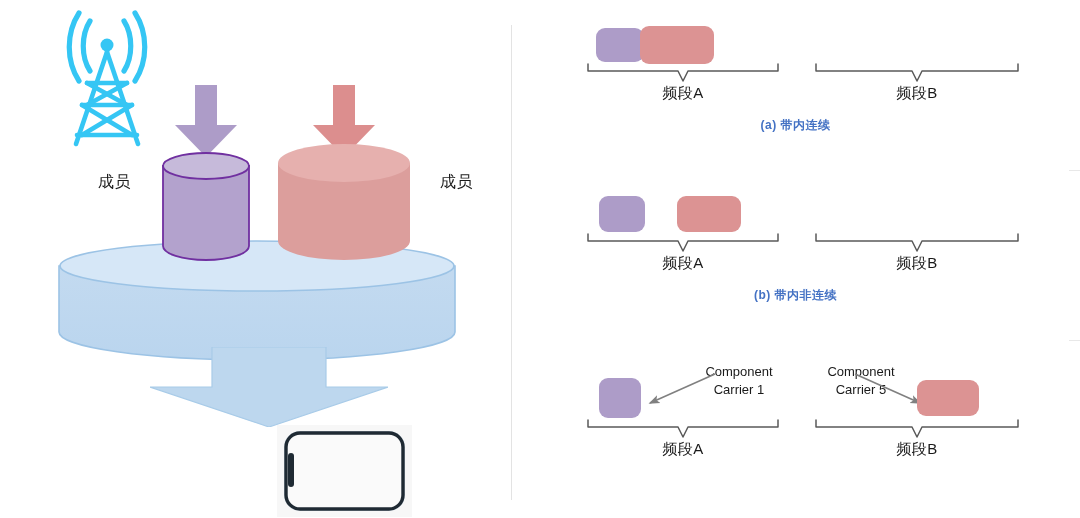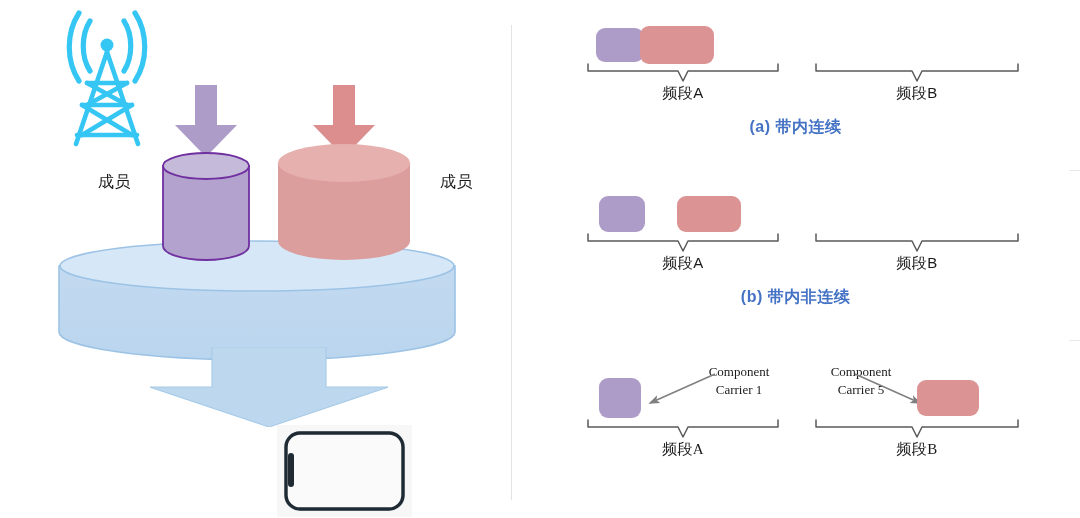--- a/index.html
+++ b/index.html
@@ -48,36 +48,36 @@
 
   
   .phone-wrap{position:absolute;left:277px;top:425px;width:135px;height:92px;}
 
   
   #right-panel{position:absolute;left:511px;top:0;width:569px;height:518px;}
 
   .section{position:absolute;left:0;width:569px;}
   #sec-a{top:0;height:170px;}
   #sec-b{top:170px;height:170px;}
-  #sec-c{top:340px;height:178px;font-family:Liberation Serif, serif;}
+  #sec-c{top:340px;height:178px;}
 
   .cc-box{position:absolute;border-radius:9px;}
   .cc-purple{background:#ad9cc8;}
   .cc-pink{background:#dc9393;}
 
   .bracket{position:absolute;}
 
   .band-label{
     position:absolute;font-size:15px;color:#1a1a1a;text-align:center;
     letter-spacing:.3px;
   }
 
   .caption{
     position:absolute;width:100%;text-align:center;
-    font-size:16px;font-weight:bold;color:#4472c4;letter-spacing:.5px;
+    font-size:12px;font-weight:bold;color:#4472c4;letter-spacing:.5px;
   }
 
   .ann-text{
     position:absolute;font-size:13px;color:#1a1a1a;text-align:center;
     line-height:1.35;
   }
 </style>
 </head>
 <body>
 

